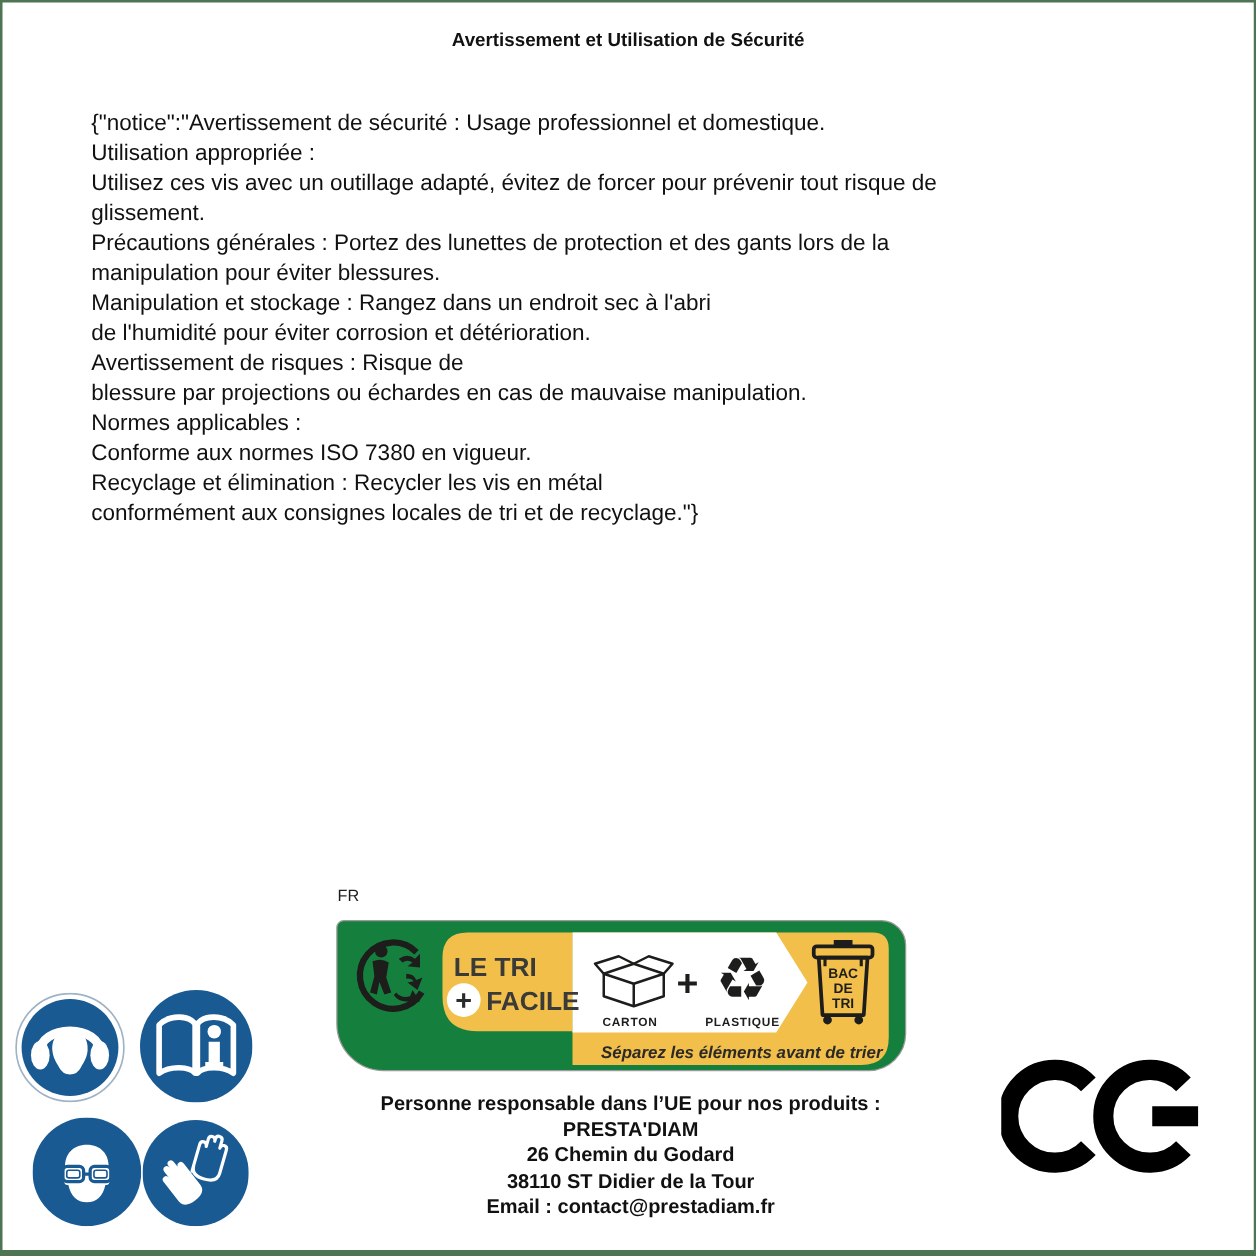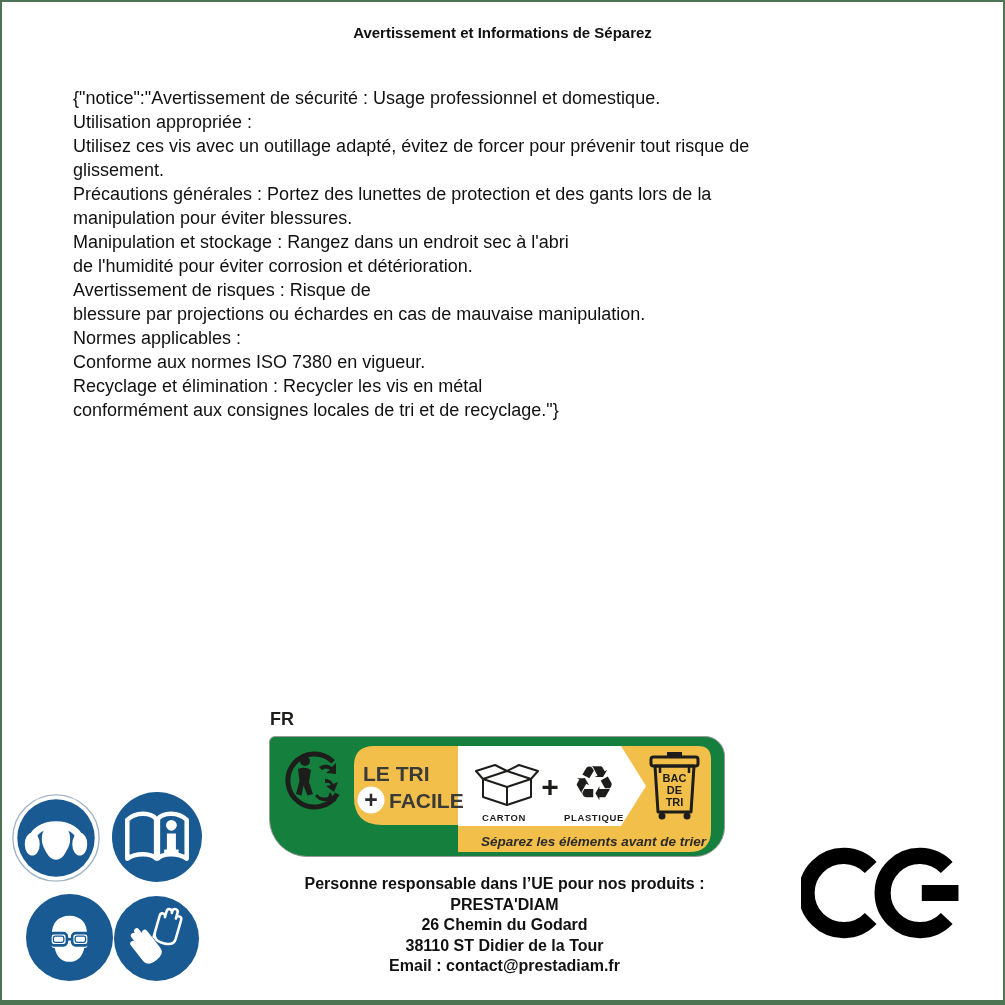--- a/index.html
+++ b/index.html
@@ -19,21 +19,21 @@
     text-align:center;font-size:15px;font-weight:bold;color:#111;
   }
   .notice{
     position:absolute;left:71px;top:84px;width:840px;
     font-size:18px;line-height:24px;color:#111;
     white-space:pre-line;
   }
   .safety-icon{position:absolute;}
   .fr-code{
     position:absolute;left:268px;top:707px;
-    font-size:18px;font-weight:bold;color:#1d1d1b;
+    font-size:13px;font-weight:normal;color:#1d1d1b;
   }
   .triman-box{
     position:absolute;left:267px;top:734px;width:456px;height:121px;
     box-sizing:border-box;
     border:1.5px solid #9a9a9a;
     border-radius:6px 20px 30px 38px;
     background:#15803d;
   }
   .triman-box svg{position:absolute;left:0;top:0;}
   .address{
@@ -45,21 +45,21 @@
   .lbl-big{font-weight:bold;font-size:21px;fill:#3a3a38;}
   .lbl-small{font-weight:bold;font-size:9.5px;fill:#1d1d1b;letter-spacing:0.6px;}
   .lbl-caption{font-style:italic;font-weight:bold;font-size:13.5px;fill:#2b2a29;}
   .lbl-bac{font-weight:bold;font-size:11px;fill:#1d1d1b;}
 </style>
 </head>
 <body>
 
 <div class="page">
 
-  <div class="title">Avertissement et Informations de Séparez</div>
+  <div class="title">Avertissement et Utilisation de Sécurité</div>
 
   <div class="notice">{"notice":"Avertissement de sécurité : Usage professionnel et domestique.
 Utilisation appropriée :
 Utilisez ces vis avec un outillage adapté, évitez de forcer pour prévenir tout risque de
 glissement.
 Précautions générales : Portez des lunettes de protection et des gants lors de la
 manipulation pour éviter blessures.
 Manipulation et stockage : Rangez dans un endroit sec à l'abri
 de l'humidité pour éviter corrosion et détérioration.
 Avertissement de risques : Risque de

